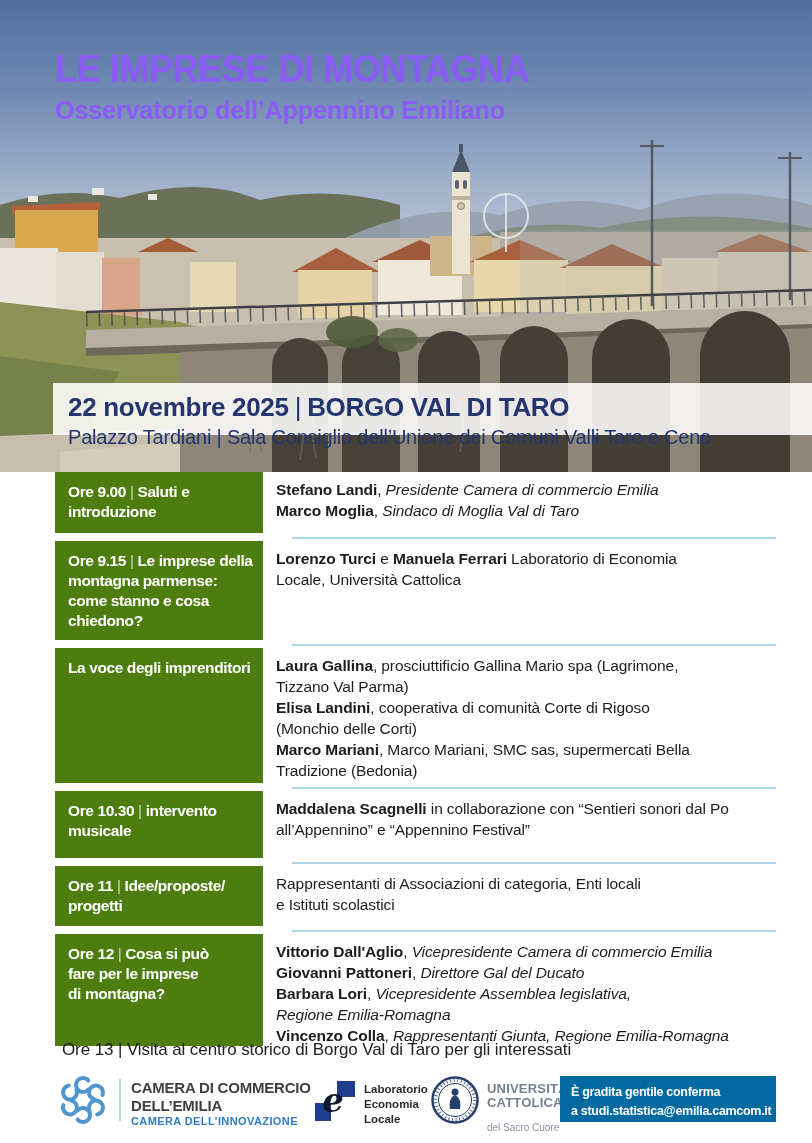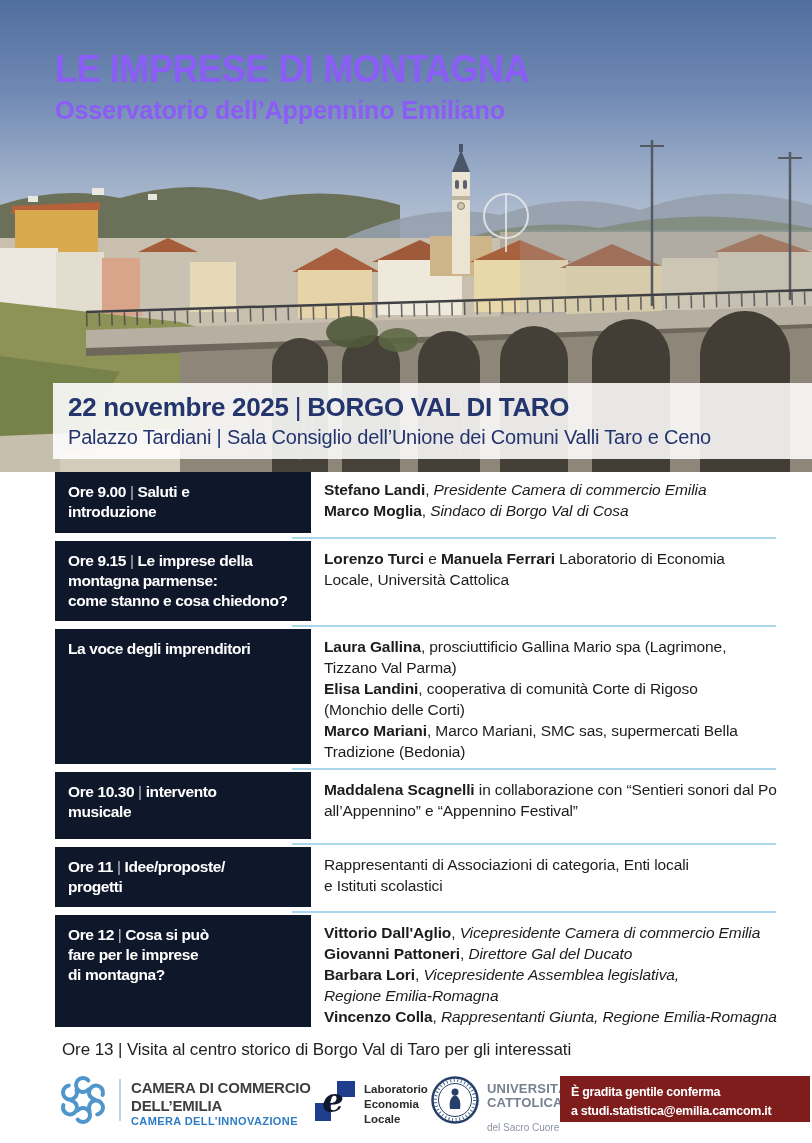--- a/index.html
+++ b/index.html
@@ -9,34 +9,34 @@
   
   .photo{position:absolute;left:0;top:0;width:812px;height:472px;}
   .photo svg{display:block;}
   .header-text{position:absolute;left:55px;top:48px;color:#8b5cf6;}
   .header-text h1{margin:0;font-size:38px;font-weight:800;letter-spacing:-.5px;
       transform:scaleX(.95);transform-origin:left;white-space:nowrap;}
   .header-text h2{margin:4px 0 0 0;font-size:26px;font-weight:600;letter-spacing:-.2px;
       transform:scaleX(.97);transform-origin:left;white-space:nowrap;}
 
   
-  .dateband{position:absolute;left:53px;top:383px;right:0;height:76px;
+  .dateband{position:absolute;left:53px;top:383px;right:0;height:52px;
       background:rgba(255,255,255,.88);padding:9px 0 0 15px;box-sizing:border-box;color:#24356e;}
   .dateline{font-size:26px;white-space:nowrap;letter-spacing:-.3px;}
   .dateline .d1{font-weight:700;}
   .dateline .dsep{font-weight:400;padding:0 6px;}
   .dateline .d2{font-weight:800;}
   .venueline{font-size:20px;margin-top:3px;white-space:nowrap;letter-spacing:-.2px;}
 
   
   .agenda{position:absolute;left:55px;top:472px;width:737px;}
   .row{position:relative;display:flex;margin-bottom:8px;align-items:stretch;}
   .row:not(:last-child)::after{content:'';position:absolute;left:237px;right:16px;bottom:-6px;
       height:2px;background:#abd6ec;}
-  .rlabel{width:256px;box-sizing:border-box;background:#0f172a;color:#fff;
+  .rlabel{width:208px;box-sizing:border-box;background:#4d7c0f;color:#fff;
       font-size:15.5px;font-weight:700;line-height:1.3;letter-spacing:-.4px;
       padding:10px 8px 8px 13px;white-space:pre-line;flex-shrink:0;}
   .rcontent{flex:1;padding:7px 0 0 13px;font-size:15.5px;line-height:21px;color:#1c1c1c;
       white-space:pre-line;letter-spacing:-.1px;}
   .row:nth-child(1){min-height:61px;}
   .row:nth-child(2){min-height:80px;}
   .row:nth-child(3){min-height:135px;}
   .row:nth-child(4){min-height:67px;}
   .row:nth-child(5){min-height:60px;}
   .row:nth-child(6){min-height:112px;justify-content:space-between;}
@@ -54,22 +54,22 @@
   .camcom-name{font-size:15px;font-weight:700;color:#3f3f3f;line-height:1.2;
       white-space:pre-line;letter-spacing:-.2px;}
   .camcom-tag{font-size:11px;font-weight:700;color:#2e7cc3;letter-spacing:.4px;}
   .lel-icon{position:absolute;left:313px;top:1079px;}
   .lel-text{position:absolute;left:364px;top:1082px;font-size:11.5px;font-weight:700;
       color:#2b2b2b;line-height:1.3;white-space:pre-line;}
   .uc-seal{position:absolute;left:430px;top:1075px;}
   .uc-text{position:absolute;left:487px;top:1082px;color:#76818f;line-height:1.05;}
   .uc-l1,.uc-l2{font-size:13px;font-weight:700;letter-spacing:.2px;}
   .uc-l3{font-size:10px;margin-top:14px;color:#8a93a0;}
-  .conferma{position:absolute;left:560px;top:1076px;width:250px;height:46px;box-sizing:border-box;
-      background:#7f1d1d;color:#fff;font-size:12.5px;font-weight:700;line-height:1.55;
+  .conferma{position:absolute;left:560px;top:1076px;width:216px;height:46px;box-sizing:border-box;
+      background:#0369a1;color:#fff;font-size:12.5px;font-weight:700;line-height:1.55;
       letter-spacing:-.3px;padding:7px 11px;white-space:pre;}
 </style>
 </head>
 <body>
 
 <div class="page">
 
   <div class="photo">
     <svg width="812" height="472" viewBox="0 0 812 472">
       <defs>
@@ -167,21 +167,21 @@
       </div>
       <div class="venueline">Palazzo Tardiani | Sala Consiglio dell’Unione dei Comuni Valli Taro e Ceno</div>
     </div>
   </div>
 
   <div class="agenda" id="agenda">
       <div class="row">
         <div class="rlabel"><span class="sg-b">Ore 9.00</span><span class="sg-dim"> | </span><span class="sg-b">Saluti e
 introduzione</span></div>
         <div class="rcontent"><span class="sg-b">Stefano Landi</span><span class="sg-r">, </span><span class="sg-i">Presidente Camera di commercio Emilia</span><span class="sg-r">
-</span><span class="sg-b">Marco Moglia</span><span class="sg-r">, </span><span class="sg-i">Sindaco di Borgo Val di Cosa</span></div>
+</span><span class="sg-b">Marco Moglia</span><span class="sg-r">, </span><span class="sg-i">Sindaco di Moglia Val di Taro</span></div>
       </div>
       <div class="row">
         <div class="rlabel"><span class="sg-b">Ore 9.15</span><span class="sg-dim"> | </span><span class="sg-b">Le imprese della
 montagna parmense:
 come stanno e cosa chiedono?</span></div>
         <div class="rcontent"><span class="sg-b">Lorenzo Turci</span><span class="sg-r"> e </span><span class="sg-b">Manuela Ferrari</span><span class="sg-r"> Laboratorio di Economia
 Locale, Università Cattolica</span></div>
       </div>
       <div class="row">
         <div class="rlabel"><span class="sg-b">La voce degli imprenditori</span></div>

